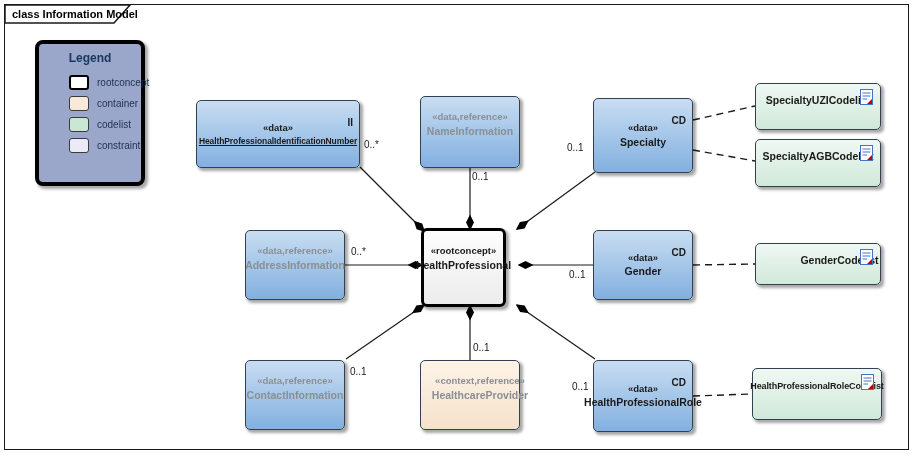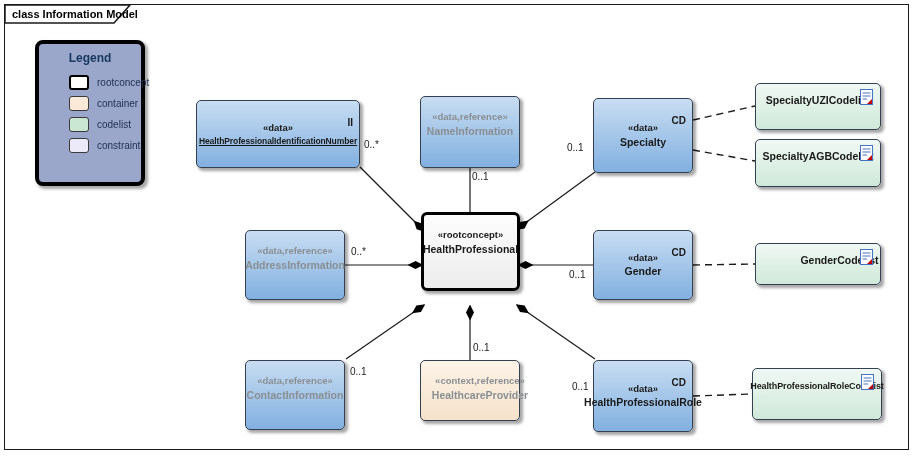--- a/index.html
+++ b/index.html
@@ -164,21 +164,21 @@
       <path d="M7,15 L12,15 L12,10 Z" fill="#c00000"></path>
     </svg>
     <span class="nname">SpecialtyAGBCodelist</span>
   </div>
 
   <div class="node blue ref vtop" style="left:245px; top:230px; width:100px; height:70px;">
     <span class="stereo">«data,reference»</span>
     <span class="nname">AddressInformation</span>
   </div>
 
-  <div class="node root vtop" style="left:421px; top:212px; width:99px; height:79px;">
+  <div class="node root vtop" style="left:421px; top:228px; width:85px; height:79px;">
     <span class="stereo">«rootconcept»</span>
     <span class="nname">HealthProfessional</span>
   </div>
 
   <div class="node blue vcenter" style="left:593px; top:230px; width:100px; height:70px;">
     <span class="badge">CD</span>
     <span class="stereo">«data»</span>
     <span class="nname">Gender</span>
   </div>
 
@@ -191,21 +191,21 @@
       <path d="M7,15 L12,15 L12,10 Z" fill="#c00000"></path>
     </svg>
     <span class="nname">GenderCodelist</span>
   </div>
 
   <div class="node blue ref vtop" style="left:245px; top:360px; width:100px; height:70px;">
     <span class="stereo">«data,reference»</span>
     <span class="nname">ContactInformation</span>
   </div>
 
-  <div class="node peach ref vtop" style="left:420px; top:360px; width:100px; height:61px;padding-left:20px;">
+  <div class="node peach ref vtop" style="left:420px; top:360px; width:100px; height:70px;padding-left:20px;">
     <span class="stereo">«context,reference»</span>
     <span class="nname">HealthcareProvider</span>
   </div>
 
   <div class="node blue vcenter" style="left:593px; top:360px; width:100px; height:72px;">
     <span class="badge">CD</span>
     <span class="stereo">«data»</span>
     <span class="nname">HealthProfessionalRole</span>
   </div>
 

